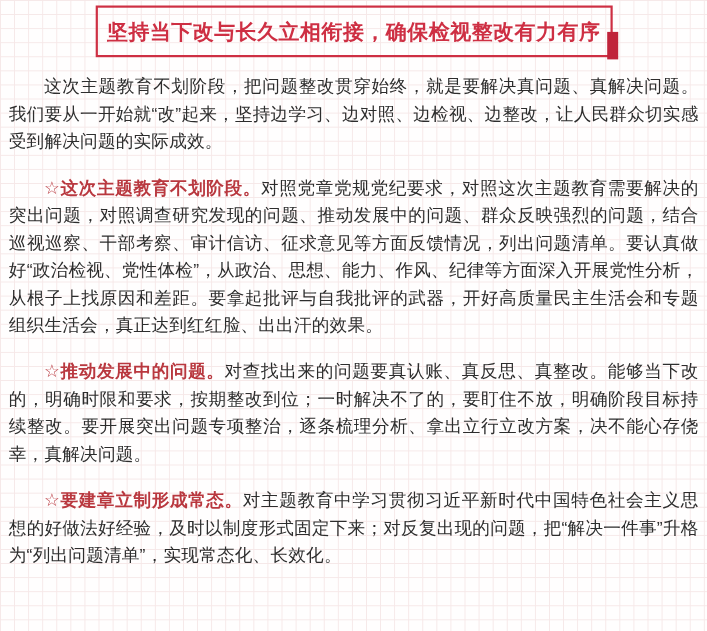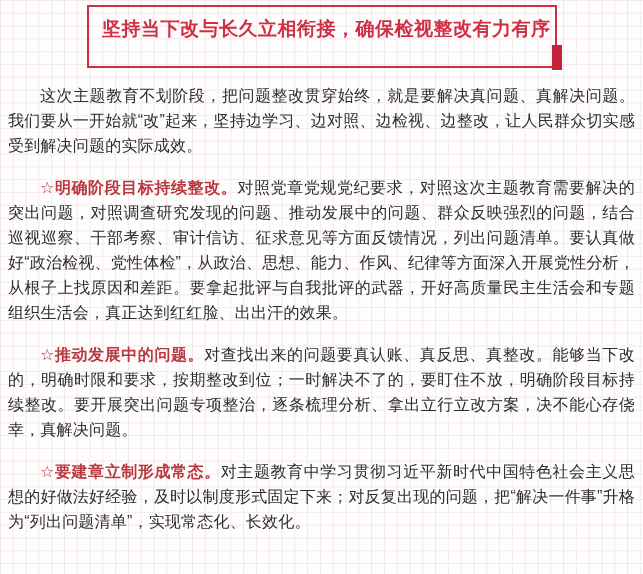--- a/index.html
+++ b/index.html
@@ -15,22 +15,22 @@
       linear-gradient(90deg, #f6e8e8 1px, transparent 1px);
     background-size: 12.8px 12.8px;
     font-family: "Liberation Sans", "DejaVu Sans", sans-serif;
   }
   .title-box {
     position: relative;
     width: 470px;
     margin: 5px auto 0 auto;
     box-sizing: border-box;
     border: 2px solid #ce2f43;
-    text-align: right;
-    padding: 9px 4px 24px 4px;
+    text-align: center;
+    padding: 9px 4px 8px 4px;
   }
   .title-text {
     color: #ce2f43;
     font-weight: bold;
     font-size: 19px;
     letter-spacing: 0.5px;
     white-space: nowrap;
   }
   .accent-bar {
     position: absolute;
@@ -64,20 +64,20 @@
 
   <div class="title-box">
     <span class="title-text">坚持当下改与长久立相衔接，确保检视整改有力有序</span>
     <span class="accent-bar"></span>
   </div>
 
   <div class="content">
 
     <p class="para"><span>这次主题教育不划阶段，把问题整改贯穿始终，就是要解决真问题、真解决问题。我们要从一开始就“改”起来，坚持边学习、边对照、边检视、边整改，让人民群众切实感受到解决问题的实际成效。</span></p>
 
-    <p class="para"><span class="star">☆</span><span class="lead">明确阶段目标持续整改。</span><span>对照党章党规党纪要求，对照这次主题教育需要解决的突出问题，对照调查研究发现的问题、推动发展中的问题、群众反映强烈的问题，结合巡视巡察、干部考察、审计信访、征求意见等方面反馈情况，列出问题清单。要认真做好“政治检视、党性体检”，从政治、思想、能力、作风、纪律等方面深入开展党性分析，从根子上找原因和差距。要拿起批评与自我批评的武器，开好高质量民主生活会和专题组织生活会，真正达到红红脸、出出汗的效果。</span></p>
+    <p class="para"><span class="star">☆</span><span class="lead">这次主题教育不划阶段。</span><span>对照党章党规党纪要求，对照这次主题教育需要解决的突出问题，对照调查研究发现的问题、推动发展中的问题、群众反映强烈的问题，结合巡视巡察、干部考察、审计信访、征求意见等方面反馈情况，列出问题清单。要认真做好“政治检视、党性体检”，从政治、思想、能力、作风、纪律等方面深入开展党性分析，从根子上找原因和差距。要拿起批评与自我批评的武器，开好高质量民主生活会和专题组织生活会，真正达到红红脸、出出汗的效果。</span></p>
 
     <p class="para"><span class="star">☆</span><span class="lead">推动发展中的问题。</span><span>对查找出来的问题要真认账、真反思、真整改。能够当下改的，明确时限和要求，按期整改到位；一时解决不了的，要盯住不放，明确阶段目标持续整改。要开展突出问题专项整治，逐条梳理分析、拿出立行立改方案，决不能心存侥幸，真解决问题。</span></p>
 
     <p class="para"><span class="star">☆</span><span class="lead">要建章立制形成常态。</span><span>对主题教育中学习贯彻习近平新时代中国特色社会主义思想的好做法好经验，及时以制度形式固定下来；对反复出现的问题，把“解决一件事”升格为“列出问题清单”，实现常态化、长效化。</span></p>
 
   </div>
 </div>
 
 </body></html>

